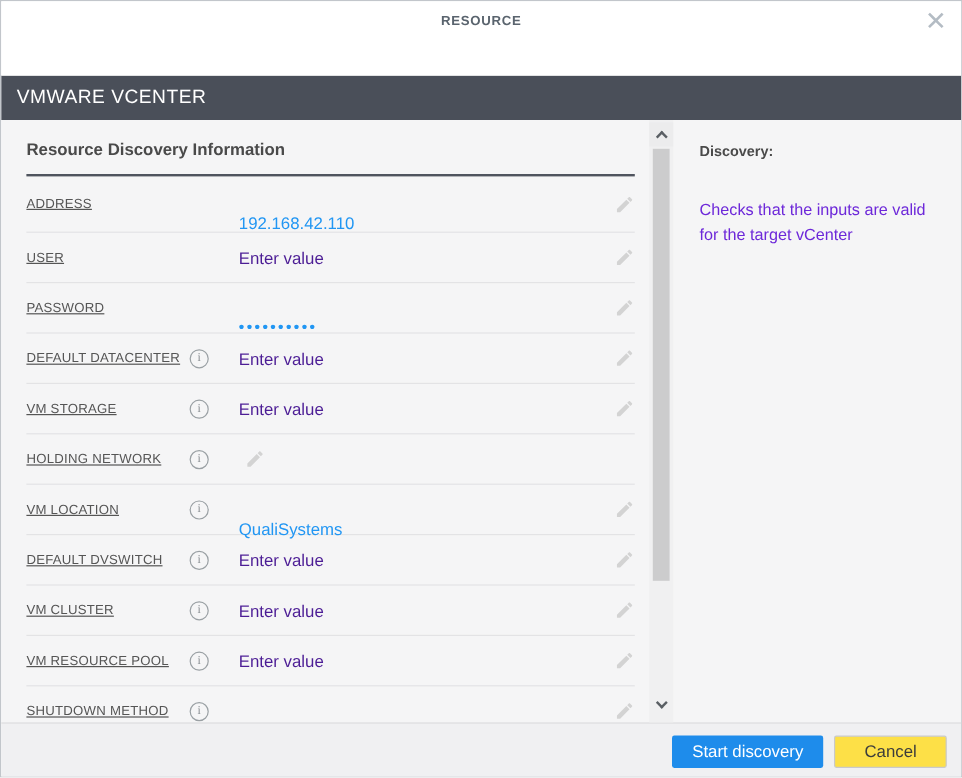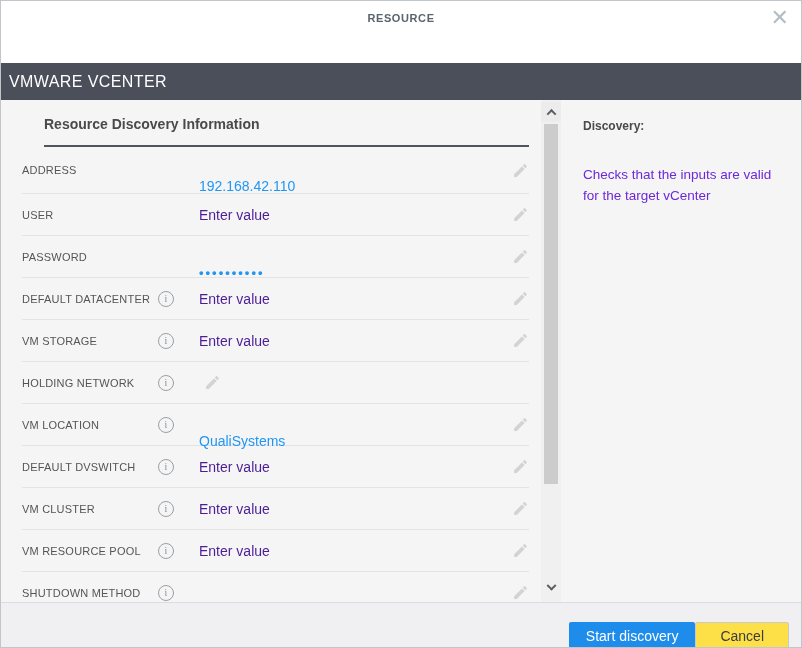--- a/index.html
+++ b/index.html
@@ -6,29 +6,29 @@
   html,body { width:802px; height:648px; background:#fff; font-family:"Liberation Sans",sans-serif; }
   .dialog { width:802px; height:648px; border:1px solid #c2c6cb; background:#fff; display:flex; flex-direction:column; overflow:hidden; }
 
   
   .titlebar { height:62px; background:#fff; position:relative; flex-shrink:0; }
   .dialog-title { text-align:center; padding-top:11px; font-size:11px; font-weight:bold; color:#5a646e; letter-spacing:0.6px; }
   .close-btn { position:absolute; top:4px; right:12px; font-size:22px; line-height:26px; color:#b4bcc4; cursor:pointer; font-weight:400; }
   .close-btn::before { content:"✕"; }
 
   
-  .banner { height:37px; background:#4a4f59; color:#fff; display:flex; align-items:center; padding-left:8px; font-size:16px; letter-spacing:0.4px; flex-shrink:0; }
+  .banner { height:37px; background:#4a4f59; color:#fff; display:flex; align-items:center; padding-left:13px; font-size:16px; letter-spacing:0.4px; flex-shrink:0; }
 
   
   .content { display:flex; height:502px; background:#f5f5f6; flex-shrink:0; }
   .form-panel { width:540px; overflow:hidden; padding:16px 12px 0 21px; }
-  .form-heading { font-size:14px; font-weight:bold; color:#4a4a4a; padding-bottom:13px; border-bottom:2px solid #4f545e;margin-left:22px; }
+  .form-heading { font-size:14px; font-weight:bold; color:#4a4a4a; padding-bottom:13px; border-bottom:2px solid #4f545e; }
   .row { display:flex; align-items:center; height:42px; border-bottom:1px solid #e3e3e5; }
   .row.first { height:47px; }
-  .row-label { width:136px; flex-shrink:0; font-size:11px; color:#555; letter-spacing:0.2px; }
+  .row-label { width:136px; flex-shrink:0; font-size:11px; color:#555; letter-spacing:0.2px;text-decoration:underline; }
   .row-info { width:41px; flex-shrink:0; display:flex; align-items:center; }
   .info-icon { width:16px; height:16px; border:1px solid #9aa0a4; border-radius:50%; color:#8b9094; font-size:10px; display:flex; align-items:center; justify-content:center; font-family:"Liberation Serif",serif; cursor:pointer; }
   .info-icon::before { content:"i"; }
   .row-value { flex:1; font-size:14px; cursor:pointer; }
   .filled { color:#2196f3;margin-top:32px; }
   .placeholder { color:#4c1d95; }
   .masked { letter-spacing:2px; font-weight:bold; font-size:13px; }
   .row-edit { width:22px; flex-shrink:0; cursor:pointer; display:flex; justify-content:flex-end; }
   .row-edit svg { width:17px; height:17px; fill:#d3d3d3; }
 
@@ -41,21 +41,21 @@
   .chev.up { transform:rotate(45deg) translate(1px,1px); }
   .chev.down { transform:rotate(225deg) translate(2px,2px); }
   .scroll-thumb { position:absolute; top:24px; left:3px; width:14px; height:360px; background:#cccccd; cursor:grab; }
 
   
   .side-panel { flex:1; padding:19px 22px 0 22px; }
   .side-heading { font-size:12px; font-weight:bold; color:#4a4a4a; }
   .side-desc { margin-top:32px; font-size:13.5px; color:#6d28d9; line-height:1.55; max-width:225px; }
 
   
-  .footer { height:47px; background:#f0f0f2; border-top:1px solid #dcdcde; display:flex; align-items:flex-end; justify-content:flex-end; padding-right:12px; flex-shrink:0; }
+  .footer { height:47px; background:#f0f0f2; border-top:1px solid #dcdcde; display:flex; align-items:center; justify-content:flex-end; gap:9px; padding-right:12px; flex-shrink:0; }
   .btn { font-family:"Liberation Sans",sans-serif; font-size:14px; height:27px; border-radius:2px; cursor:pointer; }
   .btn-primary { background:#1e8ceb; color:#fff; border:none; padding:0 17px; }
   .btn-secondary { background:#fde047; color:#3c3c3c; border:1px solid #c9c9cb; padding:0 24px; }
 </style>
 </head>
 <body>
 
 <div class="dialog">
 
   <div class="titlebar">

